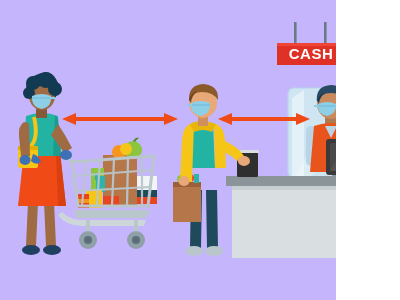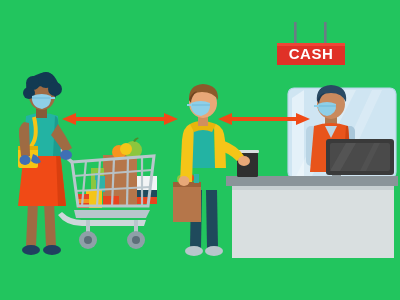--- a/index.html
+++ b/index.html
@@ -1,17 +1,17 @@
 <!DOCTYPE html>
 <html><head>
 <meta charset="utf-8">
 <style>
   html,body{margin:0;padding:0;background:#ffffff;}
   body{font-family:"Liberation Sans",sans-serif;}
-  #scene{position:relative;width:400px;height:300px;background:#22c55e;overflow:hidden;}
+  #scene{position:relative;width:336px;height:300px;background:#c4b5fd;overflow:hidden;}
   #scene svg{display:block;width:400px;height:300px;}
   .cash-text{font-family:"Liberation Sans",sans-serif;font-weight:bold;font-size:15px;letter-spacing:0.5px;}
 </style>
 </head>
 <body>
 
 <div id="scene">
 <svg viewBox="0 0 400 300" xmlns="http://www.w3.org/2000/svg">
 
   <g>

